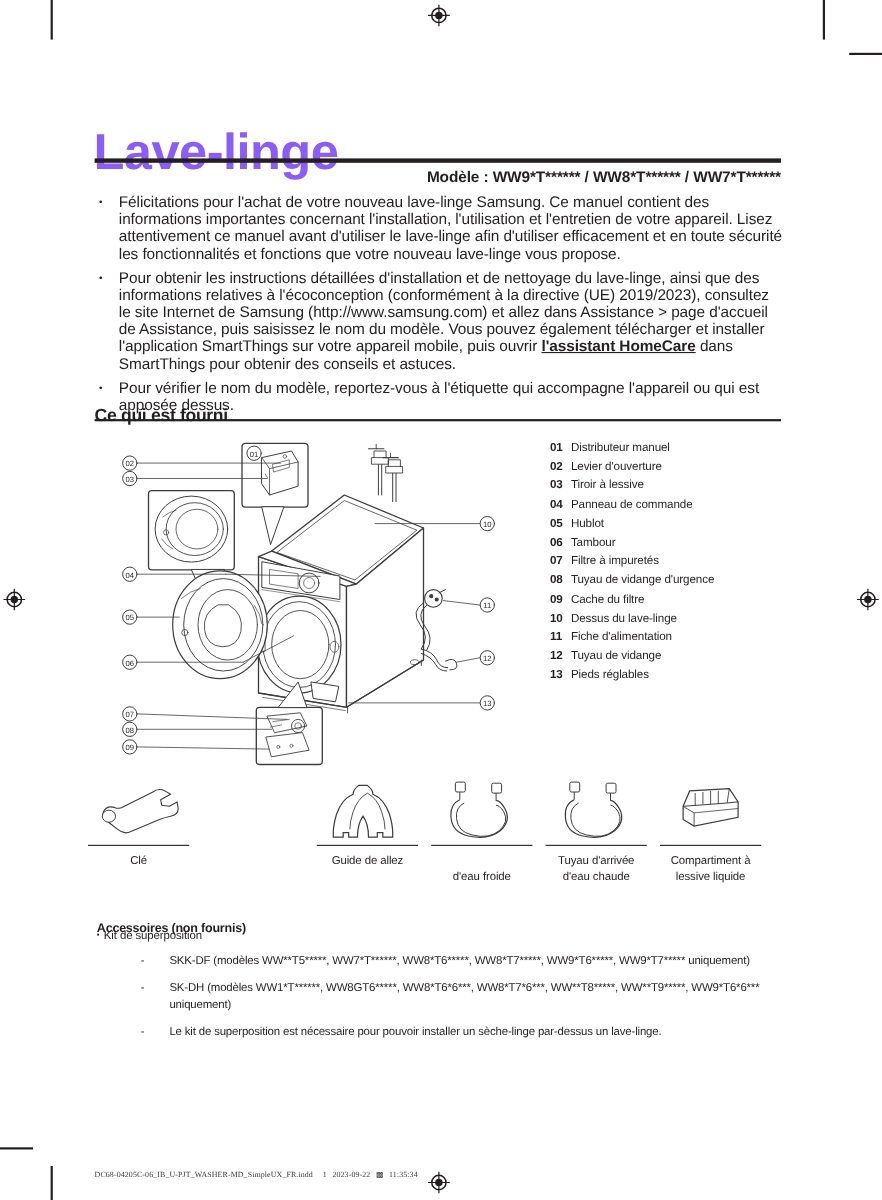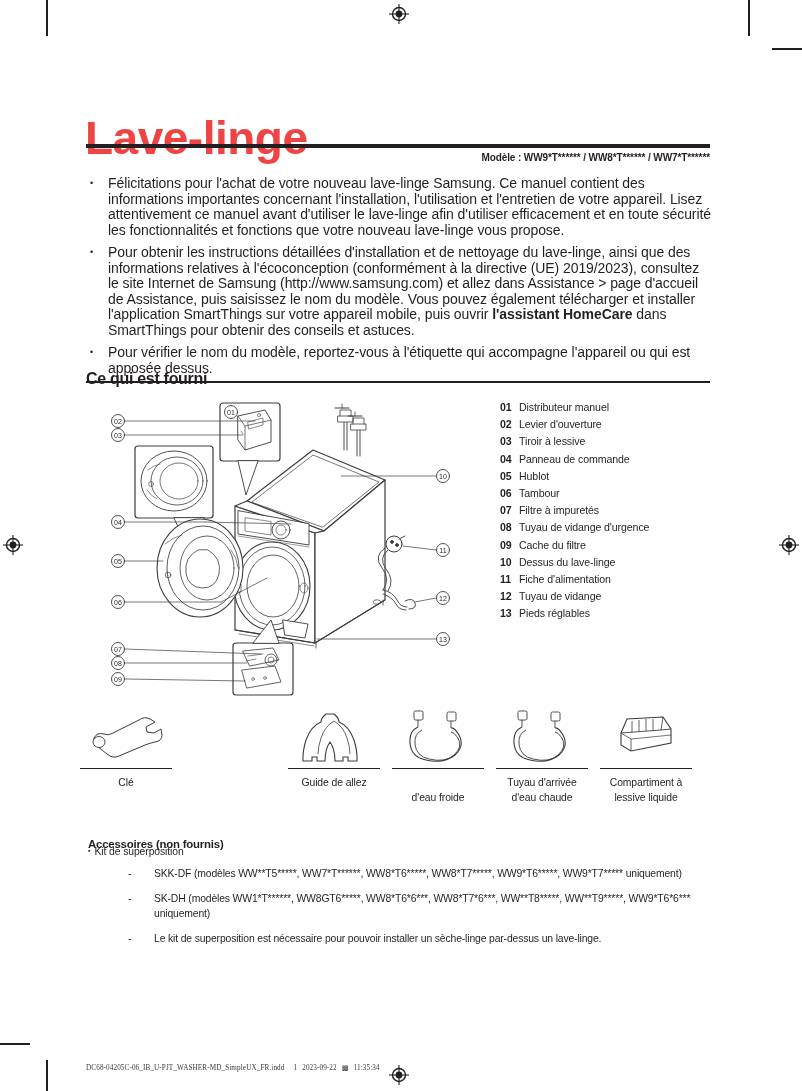--- a/index.html
+++ b/index.html
@@ -38,35 +38,35 @@
 
   
   .doc-title {
     position: absolute;
     left: 85px;
     top: 84px;
     font-size: 46px;
     font-weight: bold;
     letter-spacing: -0.5px;
     line-height: 1;
-    color: #ef4444;
+    color: #8b5cf6;
   }
   .title-rule {
     position: absolute;
     left: 86px;
     top: 144px;
     width: 624px;
     height: 4px;
     background: #231f20;
   }
   .model-line {
     position: absolute;
     right: 92px;
     top: 152px;
-    font-size: 10px;
+    font-size: 14px;
     font-weight: bold;
     letter-spacing: -0.1px;
   }
 
   
   .intro {
     position: absolute;
     left: 86px;
     top: 176px;
     width: 626px;
@@ -83,21 +83,21 @@
     padding-left: 4px;
     box-sizing: border-box;
   }
   .bullet-text {
     flex: 1;
     font-size: 14px;
     line-height: 15.5px;
     text-align: left;
     letter-spacing: -0.08px;
   }
-  .bullet-text b { font-weight: bold; }
+  .bullet-text b { font-weight: bold; text-decoration: underline; }
 
   
   .sec-head {
     position: absolute;
     left: 86px;
     top: 357px;
     font-size: 16px;
     font-weight: bold;
     letter-spacing: -0.3px;
   }

